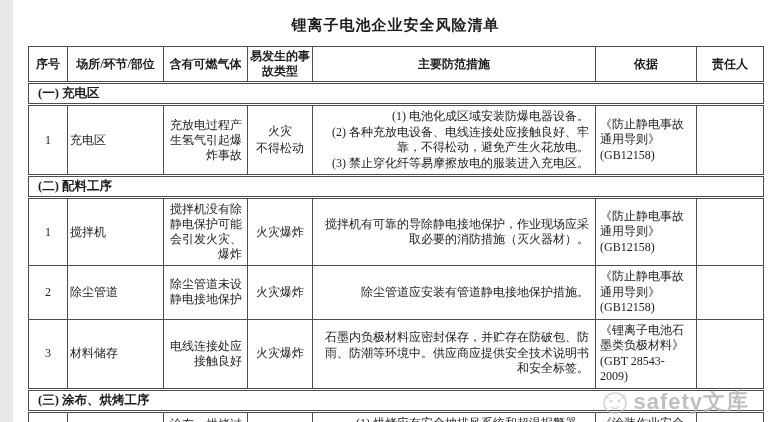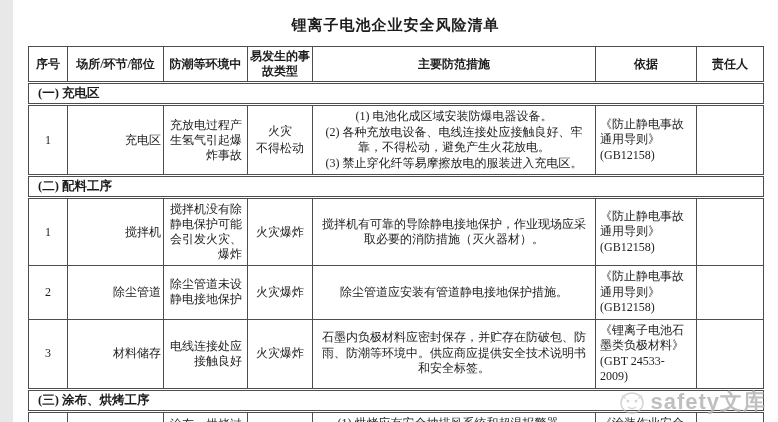--- a/index.html
+++ b/index.html
@@ -48,29 +48,29 @@
   }
   td.section-td {
     border-top: 3px double #4d4d4d;
     border-bottom: 3px double #4d4d4d;
     font-weight: bold;
     font-size: 12.5px;
     height: 17px;
     padding: 1px 4px 1px 9px;
   }
   td.c-no { text-align: center; }
-  td.c-place { text-align: right; padding: 2px; line-height: 15px; }
+  td.c-place { text-align: left; padding: 2px; line-height: 15px; }
   td.c-hazard { padding: 3px 5px; line-height: 15px; text-align: right; }
   td.c-accident { text-align: center; white-space: pre-line; line-height: 17px; }
-  td.c-measures { padding: 3px 6px; line-height: 15.5px; text-align: center; white-space: pre-line; margin-left: 23px; }
+  td.c-measures { padding: 3px 6px; line-height: 15.5px; text-align: right; white-space: pre-line; margin-left: 23px; }
   td.c-basis { padding: 3px 4px; line-height: 15.5px; text-align: left; }
   td.c-resp { }
   .watermark {
     position: absolute;
-    right: 12px; bottom: 5px;
+    right: 29px; bottom: 5px;
     display: flex;
     align-items: center;
     gap: 3px;
     pointer-events: none;
   }
   .wm-logo { opacity: 0.65; }
   .wm-text {
     font-family: "Liberation Sans", "DejaVu Sans", sans-serif;
     font-size: 22px;
     font-weight: bold;
@@ -93,21 +93,21 @@
     <col style="width:84px">
     <col style="width:65px">
     <col style="width:283px">
     <col style="width:101px">
     <col style="width:67px">
   </colgroup>
   <thead>
     <tr>
       <th>序号</th>
       <th>场所/环节/部位</th>
-      <th>防潮等环境中</th>
+      <th>含有可燃气体</th>
       <th>易发生的事故类型</th>
       <th>主要防范措施</th>
       <th>依据</th>
       <th>责任人</th>
     </tr>
   </thead>
   <tbody>
       <tr>
         <td colspan="7" class="section-td">(一) 充电区</td>
       </tr>
@@ -143,21 +143,21 @@
         <td class="c-measures">除尘管道应安装有管道静电接地保护措施。</td>
         <td class="c-basis">《防止静电事故通用导则》(GB12158)</td>
         <td class="c-resp"></td>
       </tr>
       <tr style="height: 49px;">
         <td class="c-no">3</td>
         <td class="c-place">材料储存</td>
         <td class="c-hazard">电线连接处应接触良好</td>
         <td class="c-accident">火灾爆炸</td>
         <td class="c-measures">石墨内负极材料应密封保存，并贮存在防破包、防雨、防潮等环境中。供应商应提供安全技术说明书和安全标签。</td>
-        <td class="c-basis">《锂离子电池石墨类负极材料》(GBT 24533-2009)</td>
+        <td class="c-basis">《锂离子电池石墨类负极材料》(GBT 28543-2009)</td>
         <td class="c-resp"></td>
       </tr>
       <tr>
         <td colspan="7" class="section-td">(三) 涂布、烘烤工序</td>
       </tr>
       <tr style="height: 66px;">
         <td class="c-no">1</td>
         <td class="c-place">涂布、烘烤工序</td>
         <td class="c-hazard">涂布、烘烤过程可燃气体超标可能引发火灾爆炸事故</td>
         <td class="c-accident">火灾

